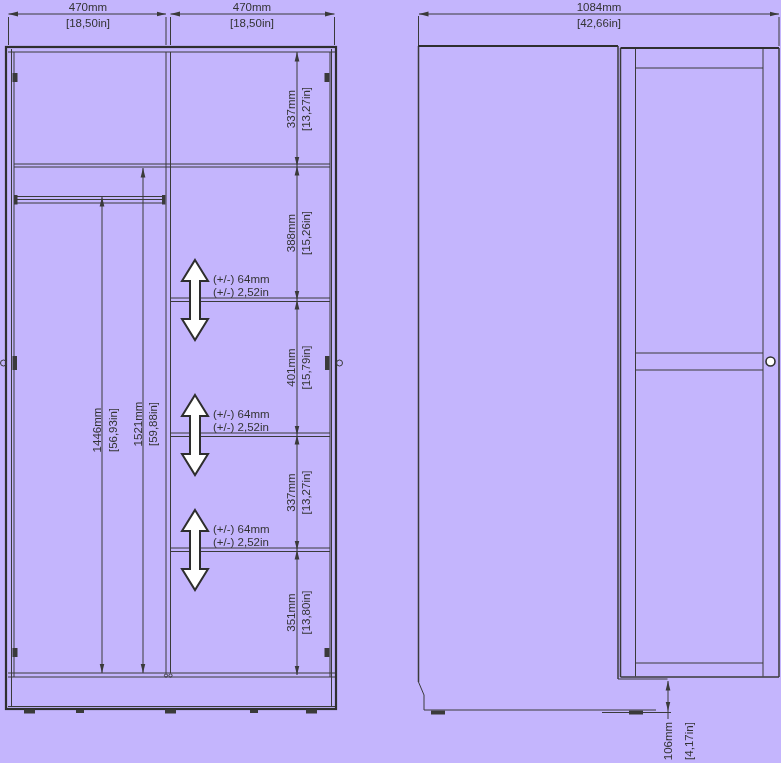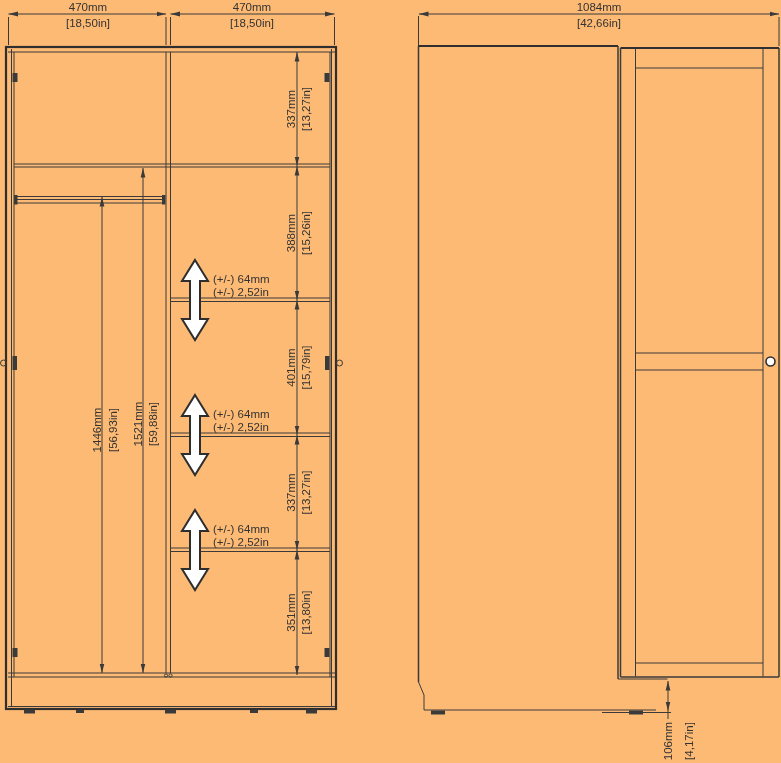--- a/index.html
+++ b/index.html
@@ -1,16 +1,16 @@
 <!DOCTYPE html>
 <html><head>
 <meta charset="utf-8">
 <style>
   html,body{margin:0;padding:0;background:#ffffff;}
-  .canvas{position:relative;width:781px;height:763px;background:#fdba74;overflow:hidden;
+  .canvas{position:relative;width:781px;height:763px;background:#c4b5fd;overflow:hidden;
           font-family:"Liberation Sans",sans-serif;}
   svg{display:block;}
   .dim-text{font-family:"Liberation Sans",sans-serif;font-size:11.5px;fill:#333333;}
   .thin{stroke:#3a3a3a;stroke-width:1;fill:none;}
   .med{stroke:#3a3a3a;stroke-width:1.5;fill:none;}
   .thick{stroke:#2f2f2f;stroke-width:2.2;fill:none;}
   .fillpart{fill:#3a3a3a;stroke:none;}
   .arrowbody{fill:#ffffff;stroke:#2e2e2e;stroke-width:2;stroke-linejoin:miter;}
 </style>
 </head>

